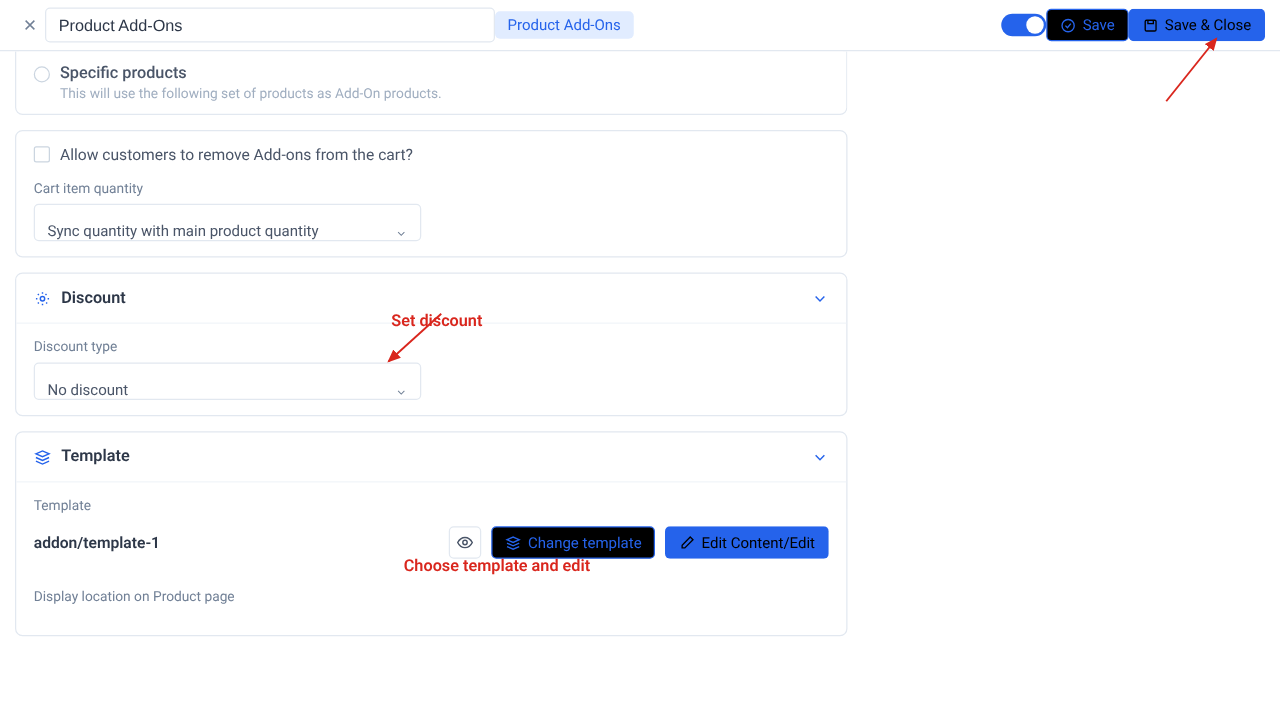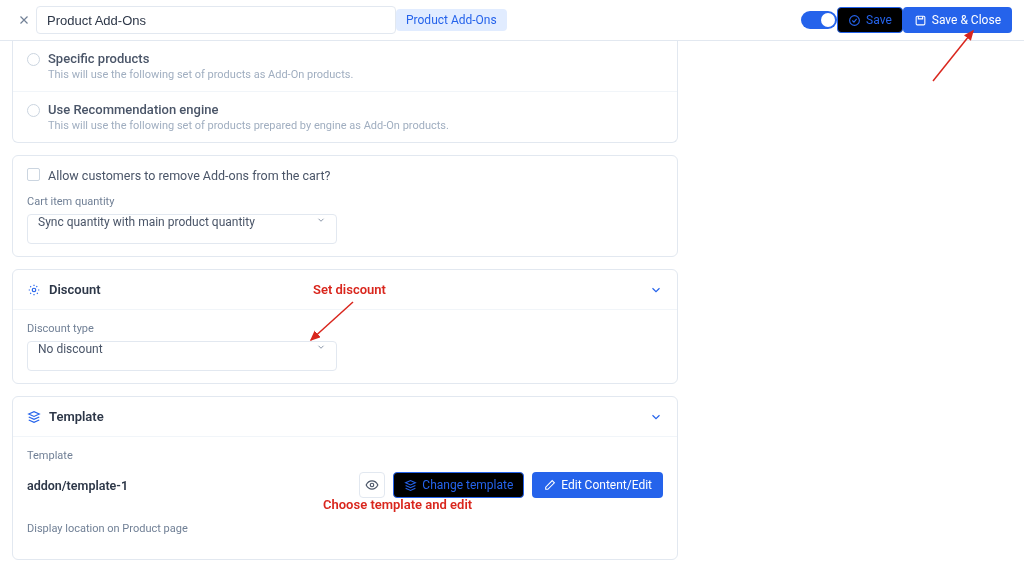--- a/index.html
+++ b/index.html
@@ -7,40 +7,40 @@
 
 .header { display: flex; align-items: center; padding: 6px 12px; border-bottom: 1px solid #e2e8f0; gap: 0; }
 .close-btn { width: 24px; height: 24px; display: flex; align-items: center; justify-content: center; cursor: pointer; color: #718096; }
 .title-input { flex: 0 0 360px; height: 28px; border: 1px solid #e2e8f0; border-radius: 4px; padding: 0 10px; font-size: 13px; color: #2d3748; }
 .tag { background: #e1ecff; color: #2563eb; padding: 4px 10px; border-radius: 4px; font-size: 12px; }
 .spacer { flex: 1; }
 .toggle { width: 36px; height: 18px; background: #2563eb; border-radius: 9px; position: relative; cursor: pointer; }
 .toggle::after { content: ""; position: absolute; width: 14px; height: 14px; background: #fff; border-radius: 50%; top: 2px; right: 2px; }
 .btn { display: inline-flex; align-items: center; gap: 5px; padding: 5px 10px; border-radius: 4px; font-size: 12px; cursor: pointer; border: 1px solid transparent; }
 .btn-outline { border-color: #2563eb; color: #2563eb; background: #000000; }
-.btn-primary { background: #2563eb; color: #ffffff; }
+.btn-primary { background: #2563eb; color: #000000; }
 .btn svg { width: 13px; height: 13px; }
 
 .main { padding: 0 12px 20px; max-width: 690px; margin-top: 0; }
 
 .card { border: 1px solid #e2e8f0; border-radius: 6px; margin-top: 12px; }
 .card-inner { padding: 12px 14px; position: relative; }
 
 .option-row { display: flex; gap: 8px; padding: 10px 14px; border-top: 1px solid #f1f5f9; }
 .option-row:first-child { border-top: none; }
 .radio { width: 13px; height: 13px; border: 1px solid #cbd5e0; border-radius: 50%; flex-shrink: 0; margin-top: 2px; }
 .opt-title { font-size: 13px; color: #4a5568; font-weight: 500; }
 .opt-desc { font-size: 11px; color: #a0aec0; margin-top: 2px; }
 .note { font-size: 10px; color: #a0aec0; padding: 0 14px 10px; }
 
 .checkbox { width: 13px; height: 13px; border: 1px solid #cbd5e0; border-radius: 2px; flex-shrink: 0; }
 .checkbox-row { display: flex; align-items: flex-start; gap: 8px; padding: 12px 14px; font-size: 12.5px; color: #4a5568; }
 
 .label { font-size: 11px; color: #718096; margin-bottom: 6px; }
-.select { width: 100%; max-width: 310px; height: 30px; border: 1px solid #e2e8f0; border-radius: 4px; padding: 0 10px; display: flex; align-items: flex-start; justify-content: space-between; cursor: pointer; font-size: 12px; color: #4a5568; background: #fff; }
+.select { width: 100%; max-width: 310px; height: 30px; border: 1px solid #e2e8f0; border-radius: 4px; padding: 0 10px; display: flex; align-items: flex-end; justify-content: space-between; cursor: pointer; font-size: 12px; color: #4a5568; background: #fff; }
 .select svg { width: 10px; height: 10px; color: #718096; }
 
 .section-header { display: flex; align-items: center; gap: 8px; padding: 12px 14px; border-bottom: 1px solid #f1f5f9; }
 .section-header .title { font-size: 13px; font-weight: 600; color: #2d3748; flex: 1; }
 .section-header svg { width: 14px; height: 14px; color: #2563eb; }
 .chev { color: #4a5568; }
 
 .template-row { display: flex; align-items: center; gap: 8px; margin-top: 10px; }
 .template-name { font-size: 12.5px; font-weight: 600; color: #2d3748; }
 .eye-btn { width: 26px; height: 26px; border: 1px solid #e2e8f0; border-radius: 4px; display: flex; align-items: center; justify-content: center; cursor: pointer; }
@@ -90,27 +90,20 @@
 <div class="main">
 
   <div class="card" style="margin-top:0; border-top:none; border-top-left-radius:0; border-top-right-radius:0;">
     <div class="option-row">
       <div class="radio"></div>
       <div>
         <div class="opt-title">Specific products</div>
         <div class="opt-desc">This will use the following set of products as Add-On products.</div>
       </div>
     </div>
-    <div class="option-row">
-      <div class="radio"></div>
-      <div>
-        <div class="opt-title">Use Recommendation engine</div>
-        <div class="opt-desc">This will use the following set of products prepared by engine as Add-On products.</div>
-      </div>
-    </div>
   </div>
 
   <div class="card">
     <div class="checkbox-row">
       <div class="checkbox"></div>
       <span>Allow customers to remove Add-ons from the cart?</span>
     </div>
     <div class="card-inner" style="padding-top:0;">
       <div class="label">Cart item quantity</div>
       <div class="select">
@@ -135,21 +128,21 @@
     </div>
     <div class="card-inner">
       <div class="label">Discount type</div>
       <div class="select">
         <span>No discount</span>
         <svg viewBox="0 0 24 24" fill="none" stroke="currentColor" stroke-width="2">
             <path d="M6 9l6 6 6-6"></path>
           </svg>
       </div>
     </div>
-    <div class="annot" style="left:300px; top:12px;">Set discount</div>
+    <div class="annot" style="left:300px; top:31px;">Set discount</div>
     <svg class="annot-line" style="left:290px; top:28px;" width="60" height="50">
       <defs>
           <marker id="a2" markerWidth="8" markerHeight="8" refX="6" refY="3" orient="auto">
             <path d="M0,0 L7,3 L0,6 Z" fill="#d9261d"></path>
           </marker>
         </defs>
       <line x1="50" y1="4" x2="8" y2="42" stroke="#d9261d" stroke-width="1.5" marker-end="url(#a2)"></line>
     </svg>
   </div>
 

